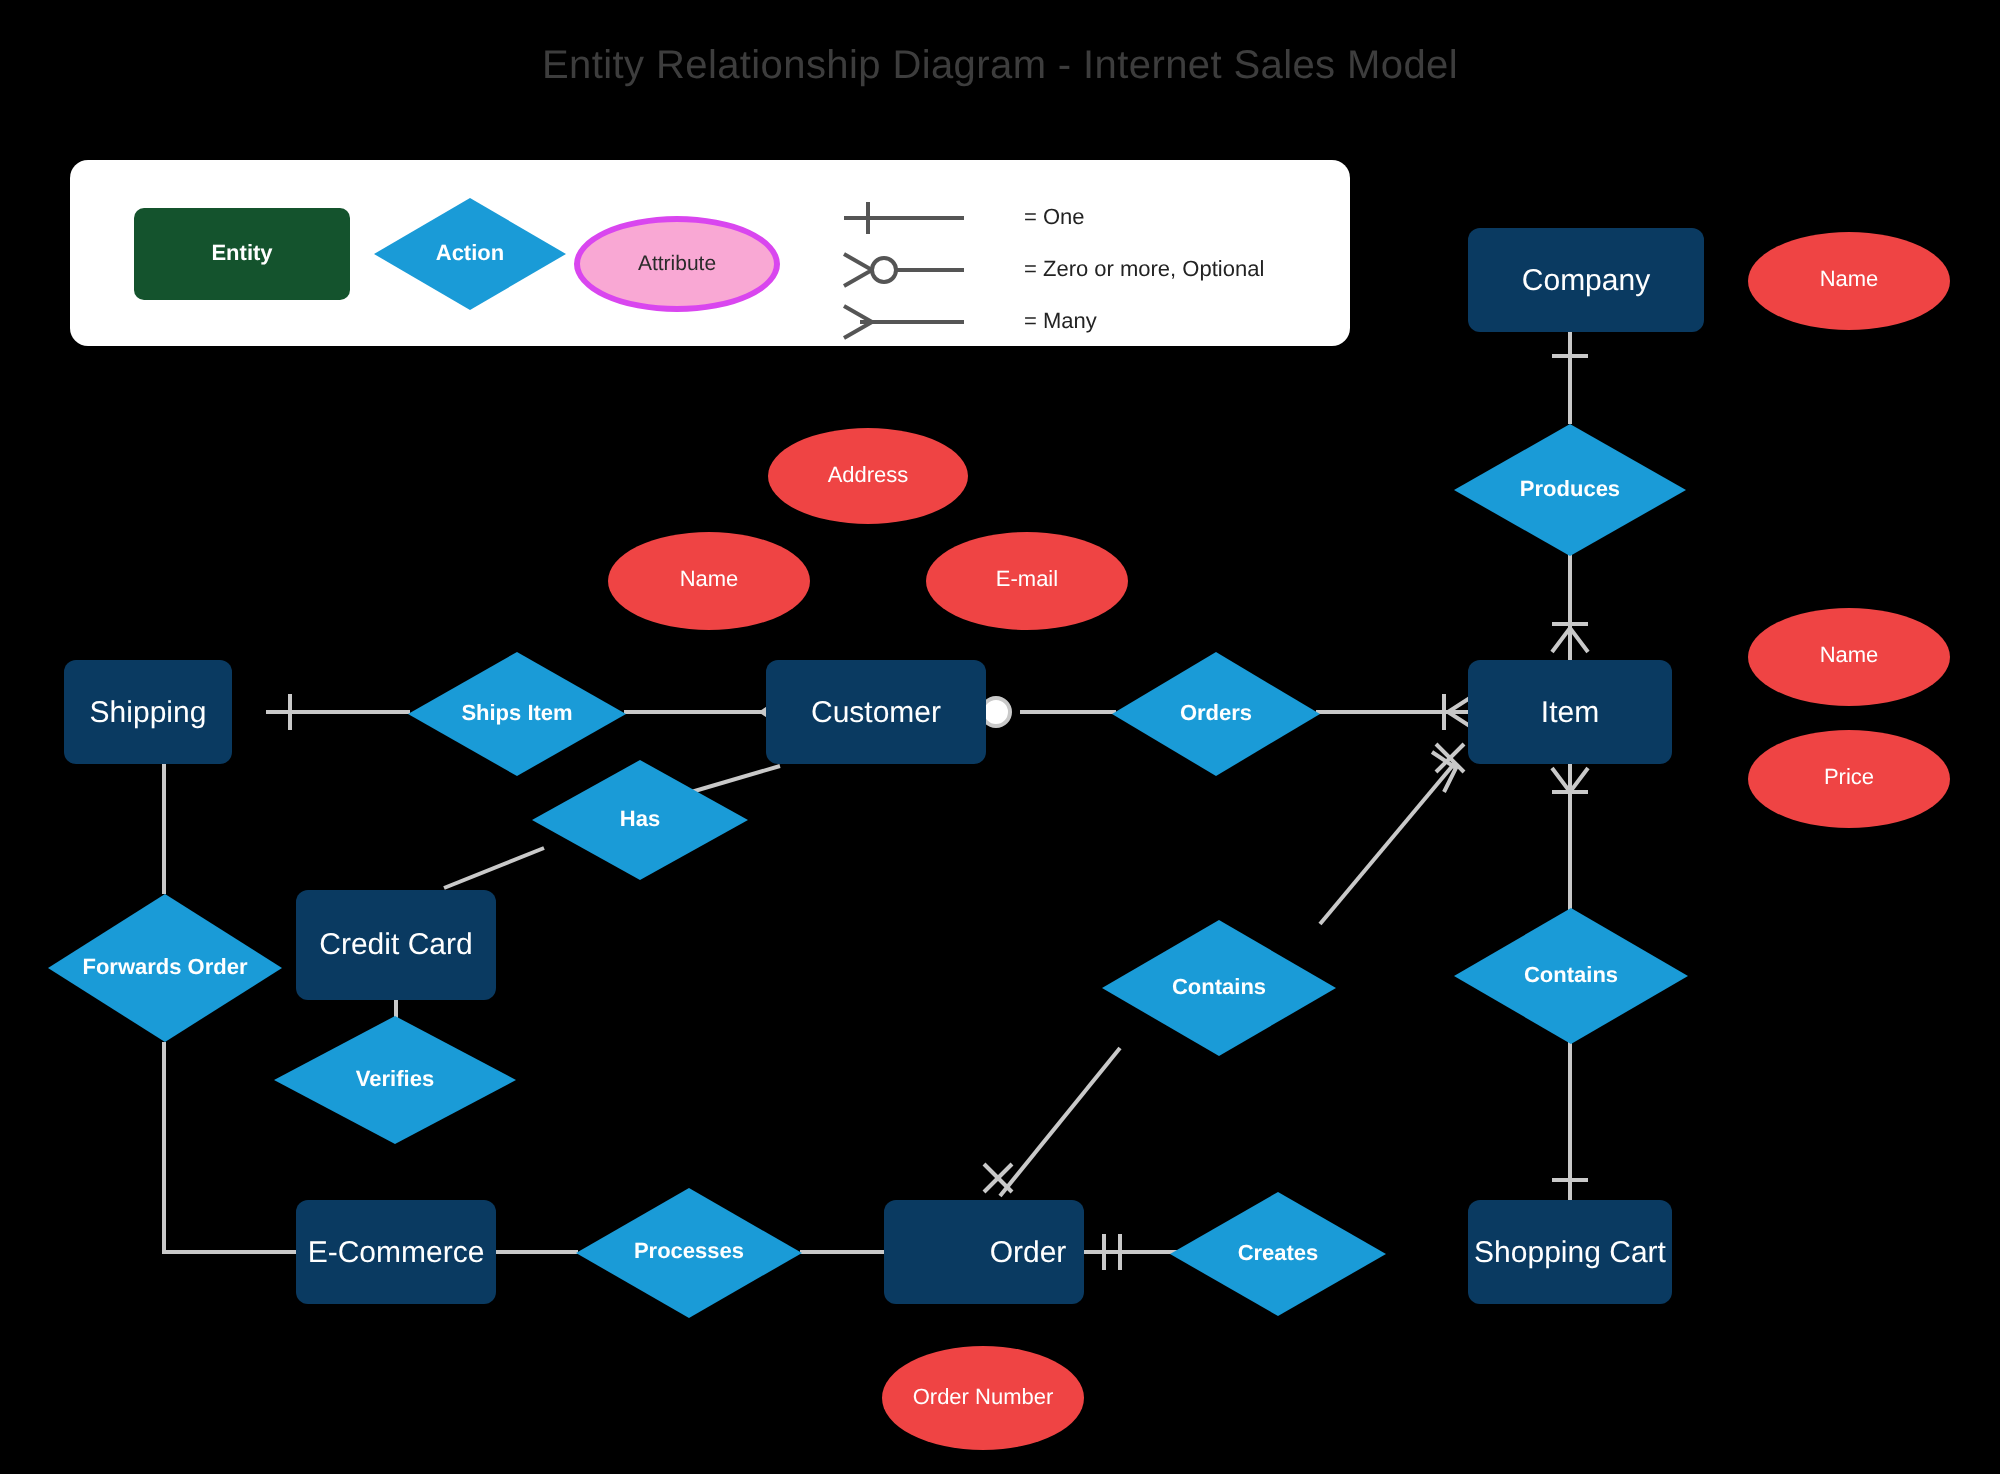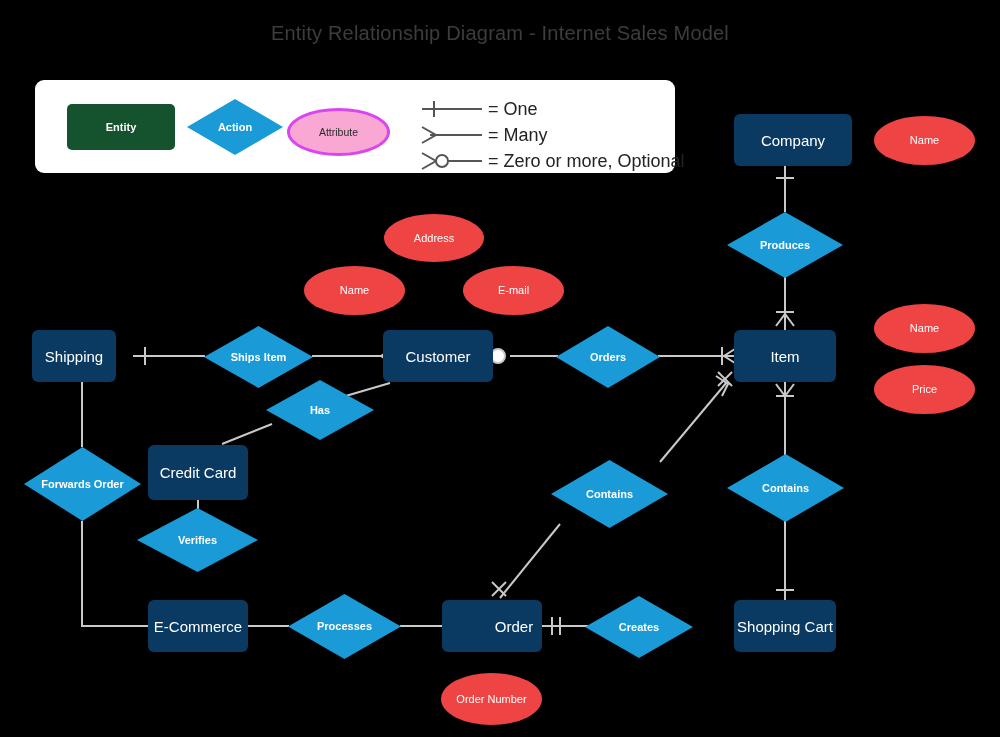--- a/index.html
+++ b/index.html
@@ -80,22 +80,22 @@
     width: 250px;
   }
   .legend-row {
     height: 26px;
     display: flex;
     align-items: center;
   }
   .legend-sym { width: 68px; height: 22px; position: relative; }
   .legend-text {
     color: #232323;
-    font-size: 18px;
-    margin-left: 0;
+    font-size: 11px;
+    margin-left: 24px;
     white-space: nowrap;
   }
 
   
   .node {
     position: absolute;
     box-sizing: border-box;
     display: flex;
     align-items: center;
     justify-content: center;
@@ -221,42 +221,42 @@
   <div class="legend-rows">
 
     <div class="legend-row">
       <span class="legend-sym">
         <svg width="68" height="22" viewBox="0 0 68 22">
           <line x1="2" y1="11" x2="62" y2="11" stroke="#555" stroke-width="2"></line>
           <line x1="14" y1="3" x2="14" y2="19" stroke="#555" stroke-width="2"></line>
         </svg>
       </span>
       <span class="legend-text">= One</span>
-    </div>
-
-    <div class="legend-row">
-      <span class="legend-sym">
-        <svg width="68" height="22" viewBox="0 0 68 22">
-          <line x1="10" y1="11" x2="62" y2="11" stroke="#555" stroke-width="2"></line>
-          <path d="M 2 3 L 16 11 L 2 19" stroke="#555" stroke-width="2" fill="none"></path>
-        </svg>
-      </span>
-      <span class="legend-text">= Many</span>
     </div>
 
     <div class="legend-row">
       <span class="legend-sym">
         <svg width="68" height="22" viewBox="0 0 68 22">
           <line x1="20" y1="11" x2="62" y2="11" stroke="#555" stroke-width="2"></line>
           <path d="M 2 3 L 16 11 L 2 19" stroke="#555" stroke-width="2" fill="none"></path>
           <circle cx="22" cy="11" r="6" fill="#ffffff" stroke="#555" stroke-width="2"></circle>
         </svg>
       </span>
       <span class="legend-text">= Zero or more, Optional</span>
     </div>
+
+    <div class="legend-row">
+      <span class="legend-sym">
+        <svg width="68" height="22" viewBox="0 0 68 22">
+          <line x1="10" y1="11" x2="62" y2="11" stroke="#555" stroke-width="2"></line>
+          <path d="M 2 3 L 16 11 L 2 19" stroke="#555" stroke-width="2" fill="none"></path>
+        </svg>
+      </span>
+      <span class="legend-text">= Many</span>
+    </div>
   </div>
 </div>
 
 <div class="node entity" style="left:32px;  top:330px; width:84px; height:52px;">
   <span>Shipping</span>
 </div>
 
 <div class="node entity" style="left:383px; top:330px; width:110px; height:52px;text-align:center;">
   <span>Customer</span>
 </div>

